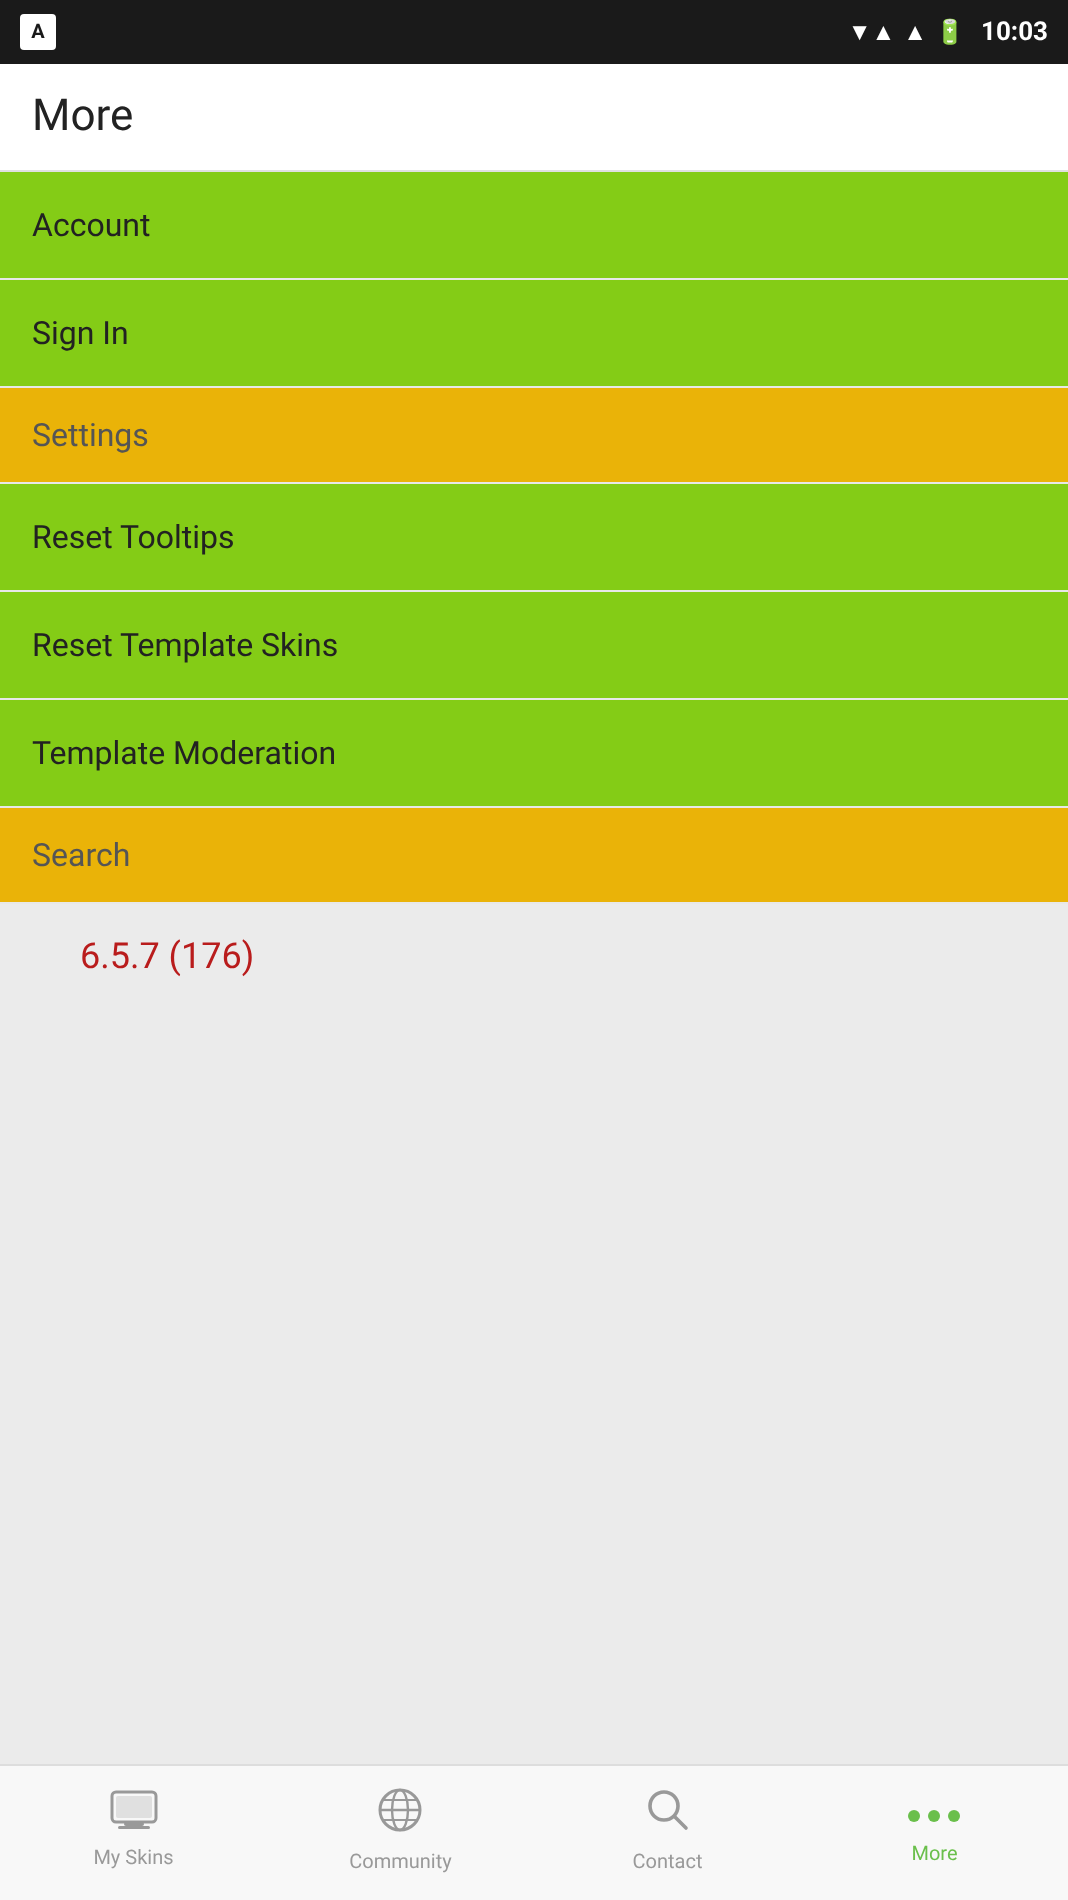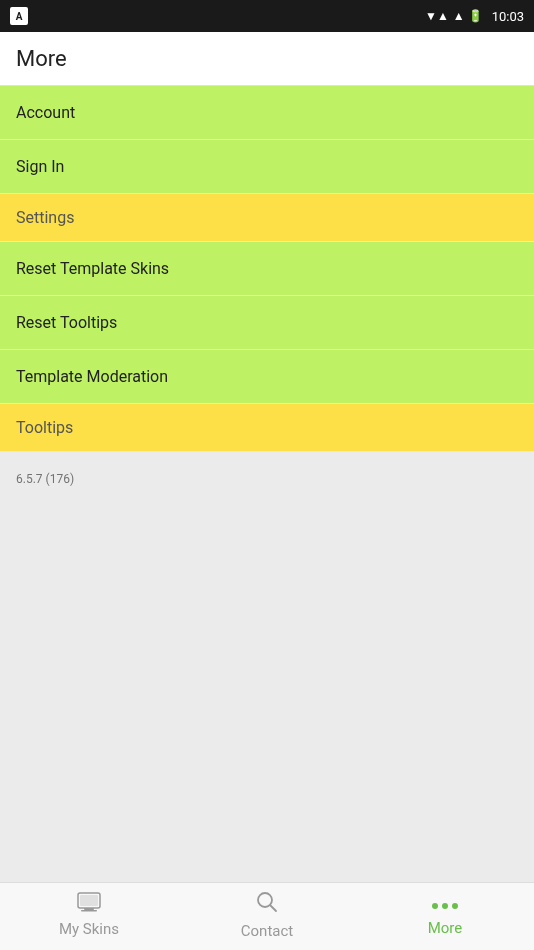--- a/index.html
+++ b/index.html
@@ -56,21 +56,21 @@
     }
 
     .wifi-icon, .signal-icon, .battery-icon {
       color: white;
       font-size: 12px;
     }
 
     .time-text {
       color: white;
       font-size: 13px;
-      font-weight: 400;
+      font-weight: 700;
       margin-left: 4px;
     }
 
     
     .page-header {
       background: #ffffff;
       padding: 14px 16px;
       border-bottom: 1px solid #e0e0e0;
     }
 
@@ -84,54 +84,55 @@
     .menu-list {
       background: #ffffff;
       margin-top: 0;
     }
 
     .menu-item {
       display: flex;
       align-items: center;
       padding: 17px 16px;
       border-bottom: 1px solid #e8e8e8;
-      background: #bef264;
+      background: #84cc16;
       cursor: pointer;
     }
 
     .menu-item-label {
       font-size: 16px;
       color: #222;
     }
 
     .menu-section-header {
       display: flex;
       align-items: center;
       padding: 14px 16px;
       border-bottom: 1px solid #e8e8e8;
-      background: #fde047;
+      background: #eab308;
       cursor: default;
     }
 
     .menu-section-label {
       font-size: 16px;
       color: #555;
     }
 
     
     .version-area {
       background: #ebebeb;
       padding: 16px 16px;
       flex: 1;
       min-height: 200px;
     }
 
     .version-text {
-      font-size: 12px;
-      color: #737373;
+      font-size: 18px;
+      color: #b91c1c;
+      margin-left: 24px;
     }
 
     
     .bottom-nav {
       position: absolute;
       bottom: 0;
       left: 0;
       width: 100%;
       height: 68px;
       background: #f8f8f8;
@@ -159,21 +160,21 @@
       color: #6abf4b;
     }
 
     .nav-icon {
       font-size: 22px;
       color: #999;
       line-height: 1;
     }
 
     .nav-label {
-      font-size: 15px;
+      font-size: 10px;
       color: #999;
       text-align: center;
     }
 
     .main-content {
       display: flex;
       flex-direction: column;
       height: calc(950px - 32px - 68px);
       overflow: hidden;
     }
@@ -209,33 +210,33 @@
 
     <div class="menu-item">
       <span class="menu-item-label">Sign In</span>
     </div>
 
     <div class="menu-section-header">
       <span class="menu-section-label">Settings</span>
     </div>
 
     <div class="menu-item">
+      <span class="menu-item-label">Reset Tooltips</span>
+    </div>
+
+    <div class="menu-item">
       <span class="menu-item-label">Reset Template Skins</span>
     </div>
 
     <div class="menu-item">
-      <span class="menu-item-label">Reset Tooltips</span>
-    </div>
-
-    <div class="menu-item">
       <span class="menu-item-label">Template Moderation</span>
     </div>
 
     <div class="menu-section-header">
-      <span class="menu-section-label">Tooltips</span>
+      <span class="menu-section-label">Search</span>
     </div>
 
 
 
 
   </div>
 
   <div class="version-area">
     <span class="version-text">6.5.7 (176)</span>
   </div>
@@ -248,20 +249,32 @@
       <svg width="24" height="20" viewBox="0 0 24 20" fill="none" xmlns="http://www.w3.org/2000/svg">
         <rect x="1" y="1" width="22" height="15" rx="2" stroke="#999" stroke-width="1.5" fill="none"></rect>
         <rect x="7" y="16" width="10" height="2" rx="1" fill="#999"></rect>
         <rect x="4" y="18" width="16" height="1.5" rx="0.75" fill="#999"></rect>
         <rect x="3" y="3" width="18" height="11" rx="1" fill="#e0e0e0"></rect>
       </svg>
     </span>
     <span class="nav-label">My Skins</span>
   </div>
 
+  <div class="nav-item">
+    <span class="nav-icon">
+      <svg width="24" height="24" viewBox="0 0 24 24" fill="none" xmlns="http://www.w3.org/2000/svg">
+        <circle cx="12" cy="12" r="10" stroke="#999" stroke-width="1.5" fill="none"></circle>
+        <ellipse cx="12" cy="12" rx="4" ry="10" stroke="#999" stroke-width="1.2" fill="none"></ellipse>
+        <line x1="2" y1="12" x2="22" y2="12" stroke="#999" stroke-width="1.2"></line>
+        <line x1="4" y1="7" x2="20" y2="7" stroke="#999" stroke-width="1.0"></line>
+        <line x1="4" y1="17" x2="20" y2="17" stroke="#999" stroke-width="1.0"></line>
+      </svg>
+    </span>
+    <span class="nav-label">Community</span>
+  </div>
 
   <div class="nav-item">
     <span class="nav-icon">
       <svg width="24" height="24" viewBox="0 0 24 24" fill="none" xmlns="http://www.w3.org/2000/svg">
         <circle cx="10" cy="10" r="7" stroke="#999" stroke-width="1.8" fill="none"></circle>
         <line x1="15.5" y1="15.5" x2="21" y2="21" stroke="#999" stroke-width="1.8" stroke-linecap="round"></line>
       </svg>
     </span>
     <span class="nav-label">Contact</span>
   </div>

